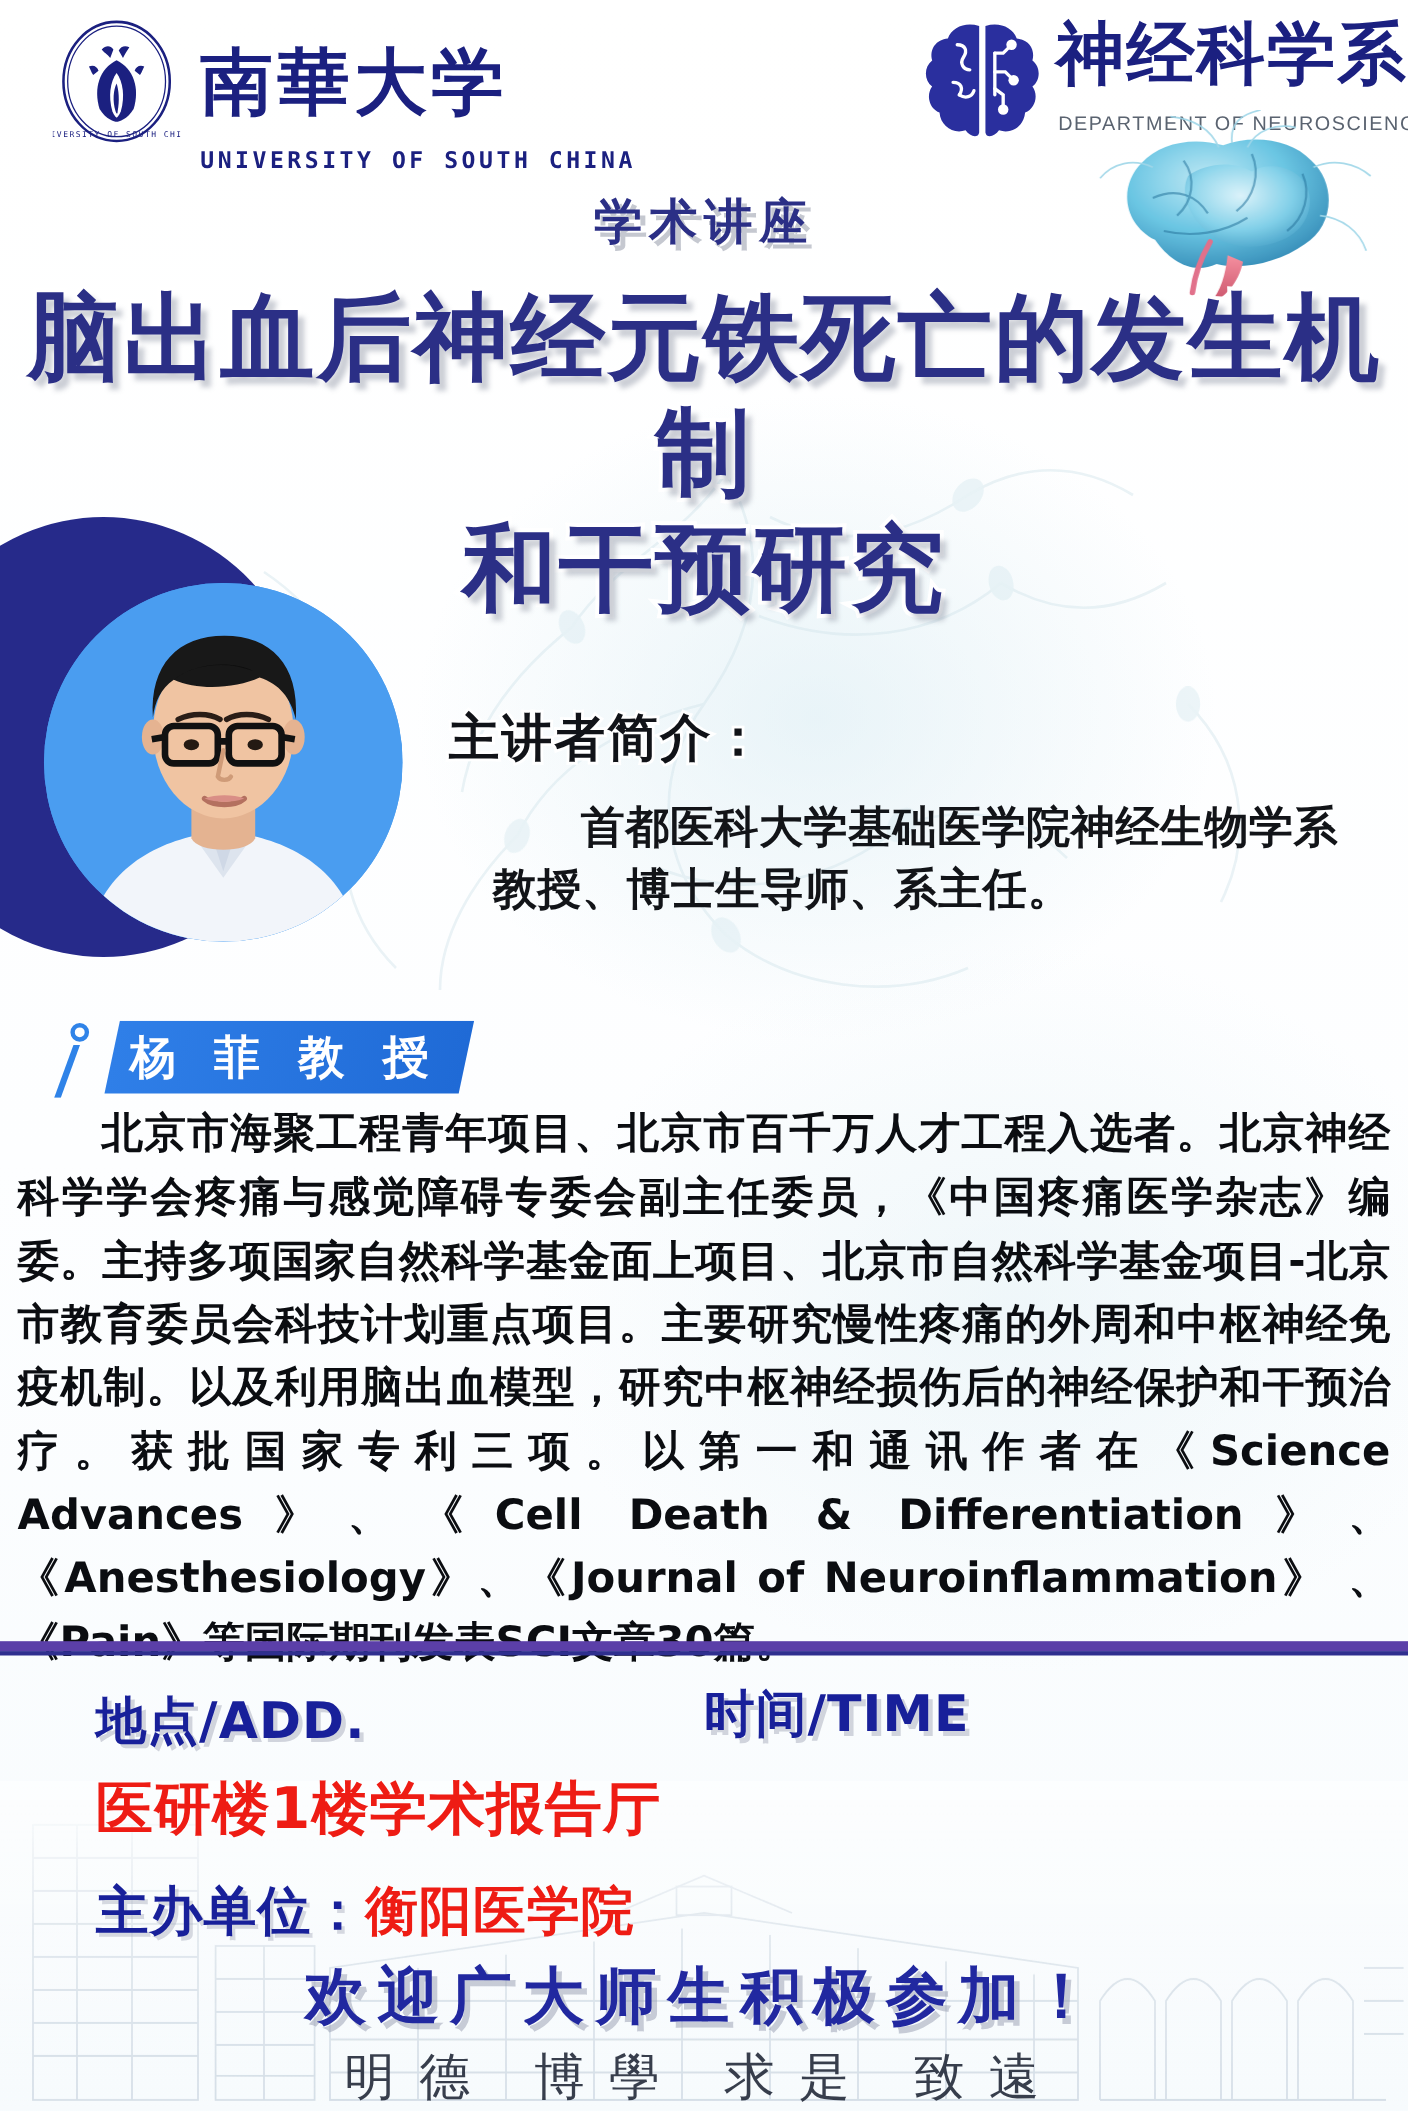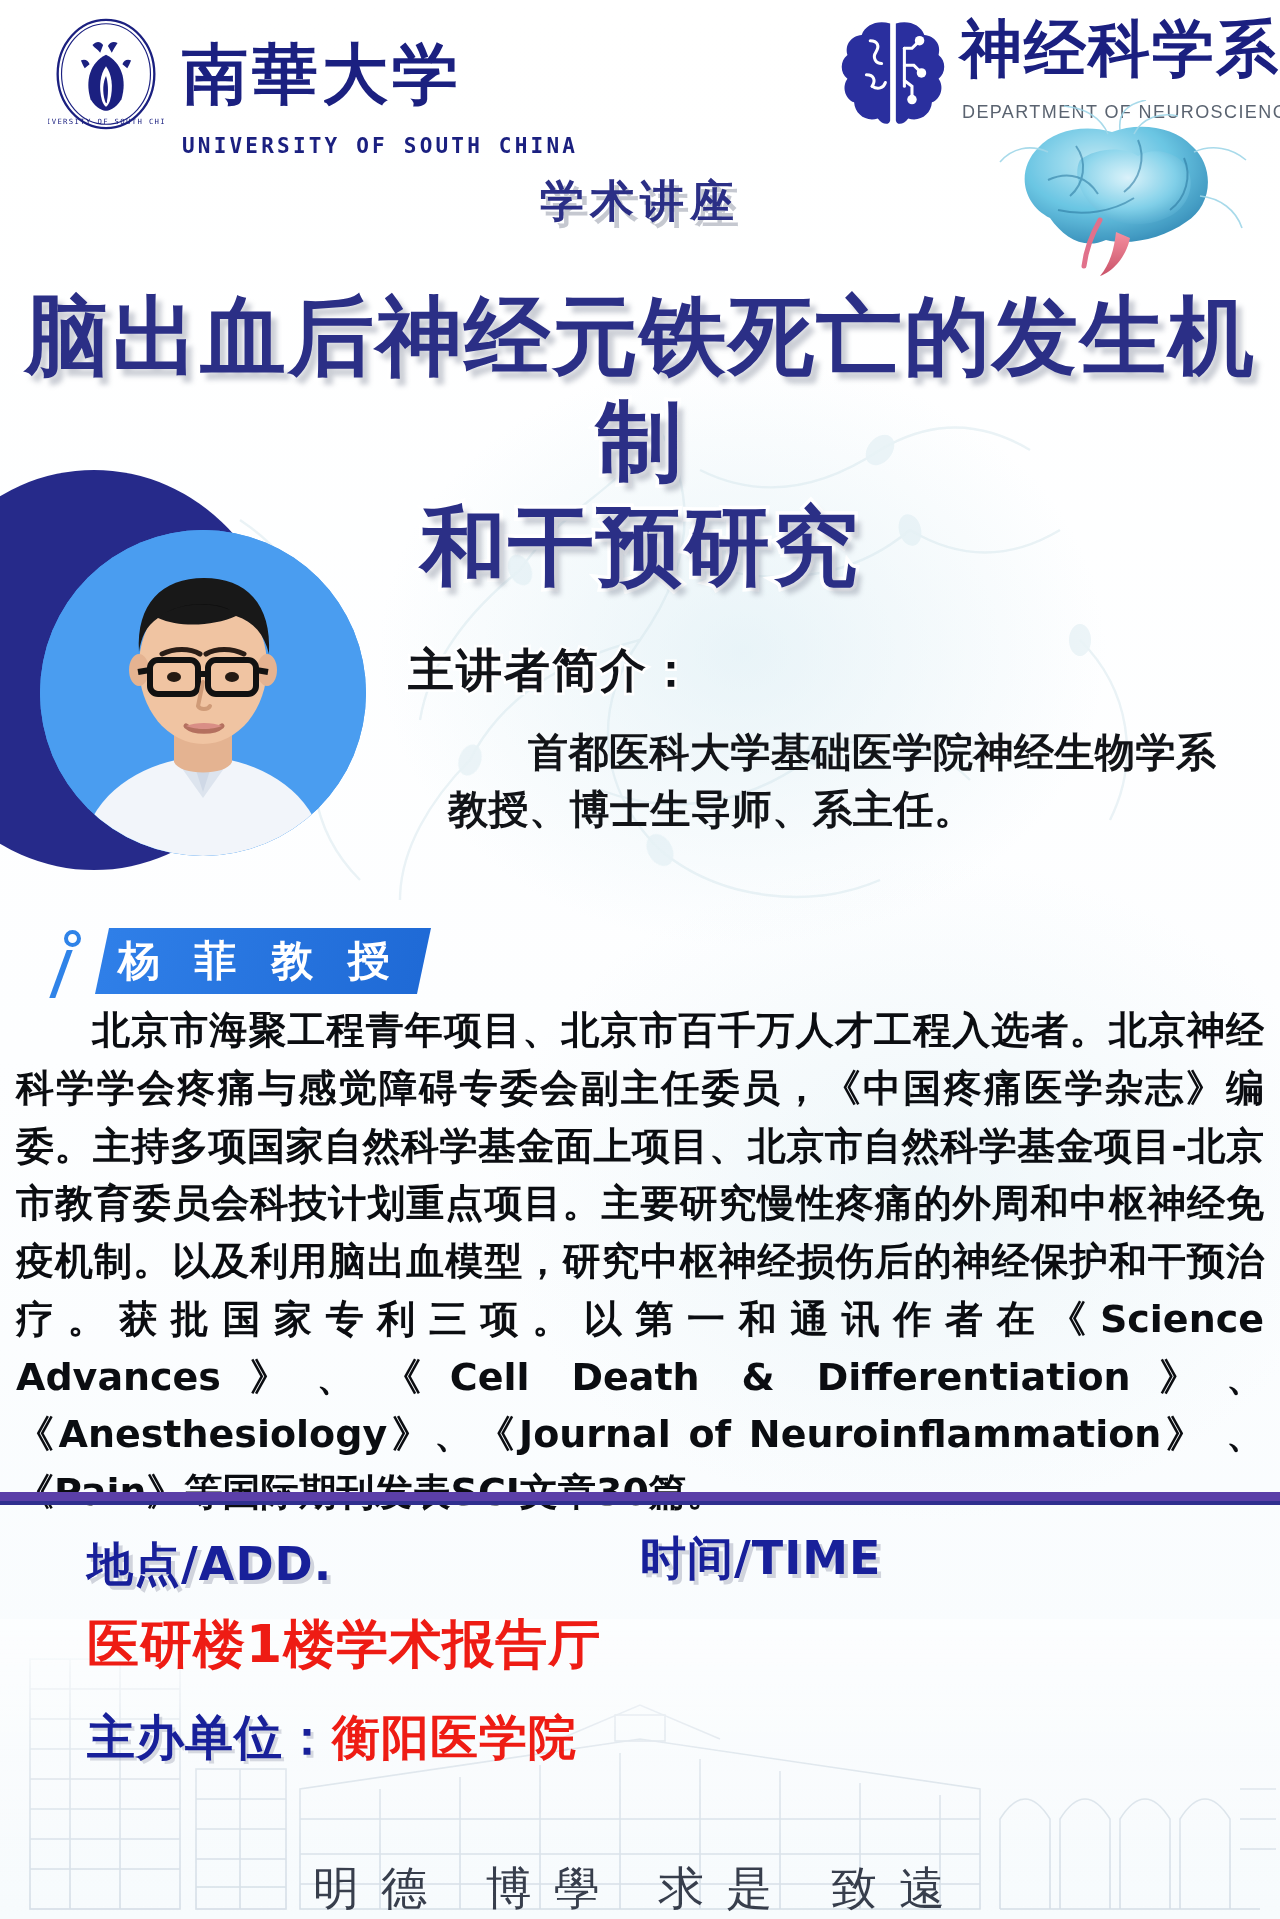--- a/index.html
+++ b/index.html
@@ -39,21 +39,21 @@
 
   
   .kicker{
     position:absolute;top:172px;left:0;width:1280px;text-align:center;
     font-size:44px;font-weight:700;color:#2b2f86;letter-spacing:6px;
     font-family:"DejaVu Sans","Liberation Sans",sans-serif;
     text-shadow:5px 6px 0 rgba(150,155,170,.55);
     z-index:4;
   }
   .maintitle{
-    position:absolute;top:284px;left:0;width:1280px;text-align:center;
+    position:absolute;top:255px;left:0;width:1280px;text-align:center;
     font-size:86px;line-height:1.22;font-weight:700;color:#2b2f86;letter-spacing:2px;
     font-family:"DejaVu Sans","Liberation Sans",sans-serif;
     -webkit-text-stroke:7px #ffffff;
     paint-order:stroke fill;
     text-shadow:6px 7px 5px rgba(140,146,162,.45);
     z-index:4;
   }
   .maintitle .l2{display:block;}
 
   
@@ -390,15 +390,16 @@
         <path d="M1060 290 V200 Q1085 160 1110 200 V290"></path>
         <path d="M1120 290 V200 Q1145 160 1170 200 V290"></path>
         <path d="M1180 290 V200 Q1205 160 1230 200 V290"></path>
         <path d="M1000 290 H1260"></path>
       </g>
       <path d="M1240 170 H1276 M1240 200 H1276 M1240 230 H1276"></path>
     </g>
     <rect x="0" y="0" width="1280" height="300" fill="url(#fade)"></rect>
   </svg>
 
+  <div class="welcome">欢迎广大师生积极参加！</div>
   <div class="motto">明德 博學 求是 致遠</div>
 
 </div>
 
 </body></html>

